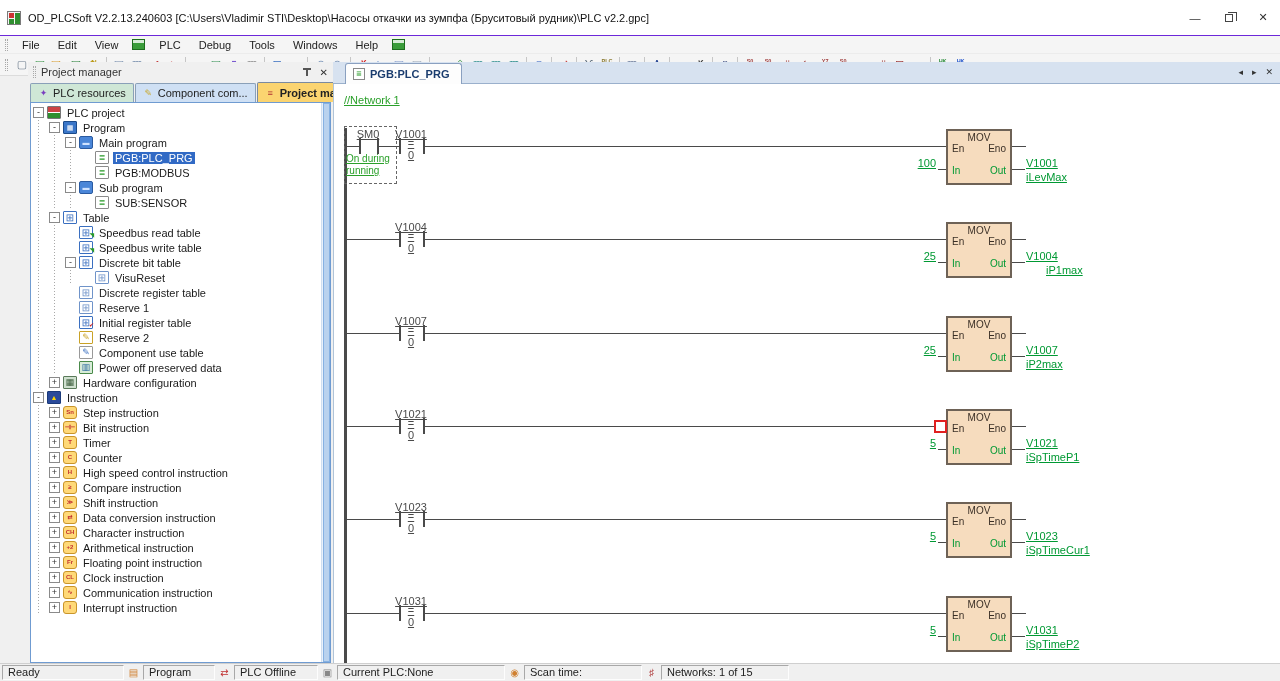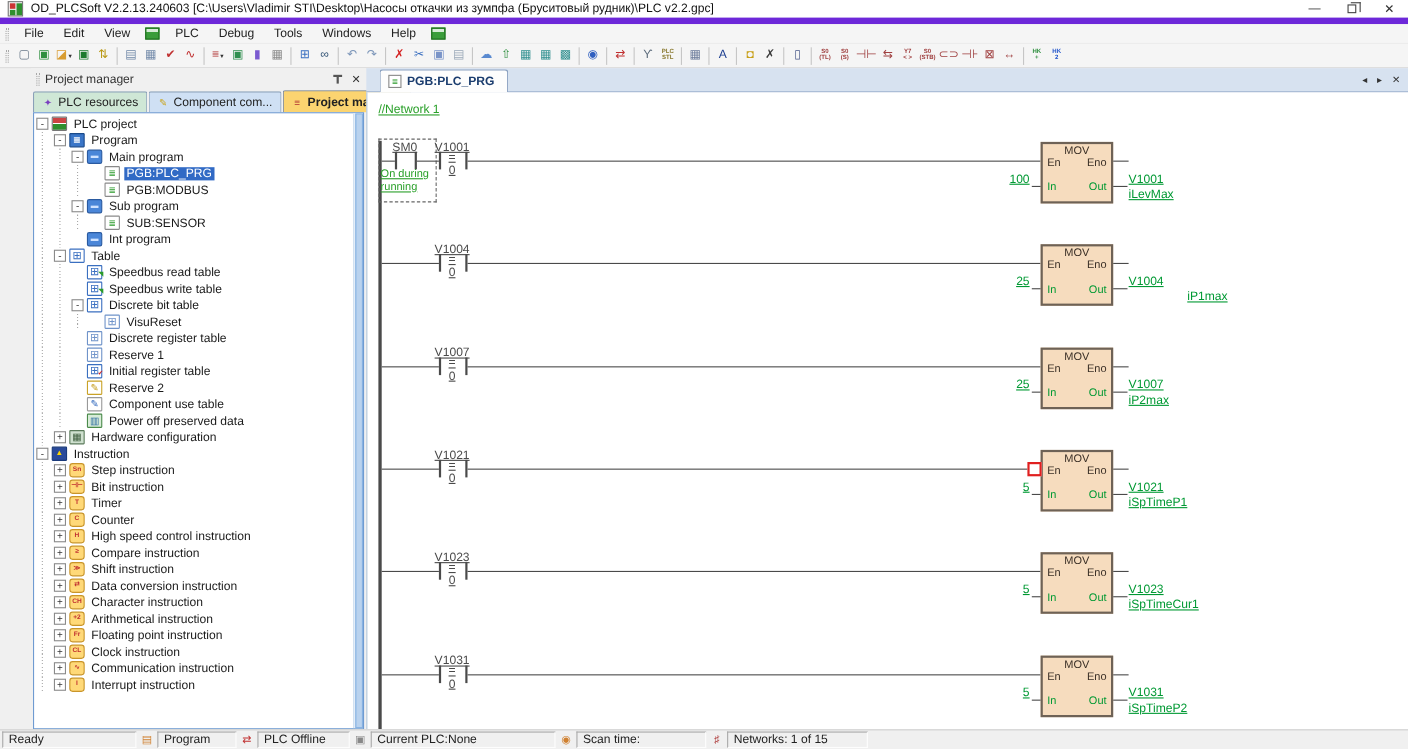--- a/index.html
+++ b/index.html
@@ -3,21 +3,21 @@
 <meta charset="utf-8">
 <style>
   * { box-sizing: border-box; }
   html,body { margin:0; padding:0; }
   body {
     width:1280px; height:681px; overflow:hidden; position:relative;
     font-family:"Liberation Sans", sans-serif; font-size:11px; color:#222;
     background:#f0f0f0;
   }
   
-  #titlebar { height:22px; background:#ffffff; display:flex; align-items:center; border-bottom:6px solid #6d28d9; }
+  #titlebar { height:36px; background:#ffffff; display:flex; align-items:center; border-bottom:1px solid #6d28d9; }
   .app-icon { width:14px; height:14px; margin:0 7px 0 7px; border:1px solid #7a7a7a; flex:none;
     background:
       linear-gradient(#cc3333,#cc3333) 1px 1px/5px 5px no-repeat,
       linear-gradient(#2f8f2f,#2f8f2f) 7px 1px/5px 11px no-repeat,
       linear-gradient(#2f8f2f,#2f8f2f) 1px 7px/5px 5px no-repeat, #f4f4f4; }
   #title-text { flex:1; color:#111; white-space:nowrap; overflow:hidden; }
   .win-btn { width:34px; height:22px; display:flex; align-items:center; justify-content:center; color:#333; font-size:11px; }
   .restore-glyph { width:8px; height:8px; border:1px solid #444; position:relative; background:#fff; }
   .restore-glyph::before { content:""; position:absolute; top:-3px; left:2px; width:8px; height:8px; border:1px solid #444; border-left:none; border-bottom:none; }
   
@@ -385,27 +385,20 @@
           <div class="trow">
             <span class="tguide"></span>
             <span class="tguide"></span>
             <span class="tguide"></span>
             <span class="tnone"></span>
             <span class="ticon ti-ladder">≣</span>
             <span class="tlabel">SUB:SENSOR</span>
           </div>
           <div class="trow">
             <span class="tguide"></span>
-            <span class="tguide"></span>
-            <span class="tnone"></span>
-            <span class="ticon ti-bag">▬</span>
-            <span class="tlabel">Int program</span>
-          </div>
-          <div class="trow">
-            <span class="tguide"></span>
             <span class="texp">-</span>
             <span class="ticon ti-table">⊞</span>
             <span class="tlabel">Table</span>
           </div>
           <div class="trow">
             <span class="tguide"></span>
             <span class="tguide"></span>
             <span class="tnone"></span>
             <span class="ticon ti-table-g">⊞</span>
             <span class="tlabel">Speedbus read table</span>
@@ -630,21 +623,21 @@
             <span class="mov-title">MOV</span>
             <span class="mov-en">En</span>
             <span class="mov-eno">Eno</span>
             <span class="mov-in">In</span>
             <span class="mov-out">Out</span>
           </div>
           <div class="lbl green" style="left: 556px; top: 166px; width: 46px; text-align: right;">25</div>
           <div class="wire" style="left: 604px; top: 178px; width: 8px;"></div>
           <div class="wire" style="left: 678px; top: 178px; width: 13px;"></div>
           <div class="lbl green" style="left: 692px; top: 166px; width: 90px; text-align: left;">V1004</div>
-          <div class="lbl green" style="left: 692px; top: 180px; width: 90px; text-align: right;">iP1max</div>
+          <div class="lbl green" style="left: 712px; top: 180px; width: 90px; text-align: left;">iP1max</div>
           <div class="wire" style="left: 678px; top: 155px; width: 14px;"></div>
           <div class="wire" style="left: 13px; top: 249px; width: 52px;"></div>
           <div class="cbar" style="left: 65px; top: 241px;"></div>
           <div class="cbar" style="left: 89px; top: 241px;"></div>
           <div class="lbl" style="left: 53px; top: 231px; width: 48px; text-align: center;">V1007</div>
           <div class="lbl" style="left: 65px; top: 240px; width: 24px; text-align: center;">=</div>
           <div class="lbl" style="left: 65px; top: 252px; width: 24px; text-align: center;">0</div>
           <div class="wire" style="left: 91px; top: 249px; width: 521px;"></div>
           <div class="mov-block" style="left: 612px; top: 232px;">
             <span class="mov-title">MOV</span>

